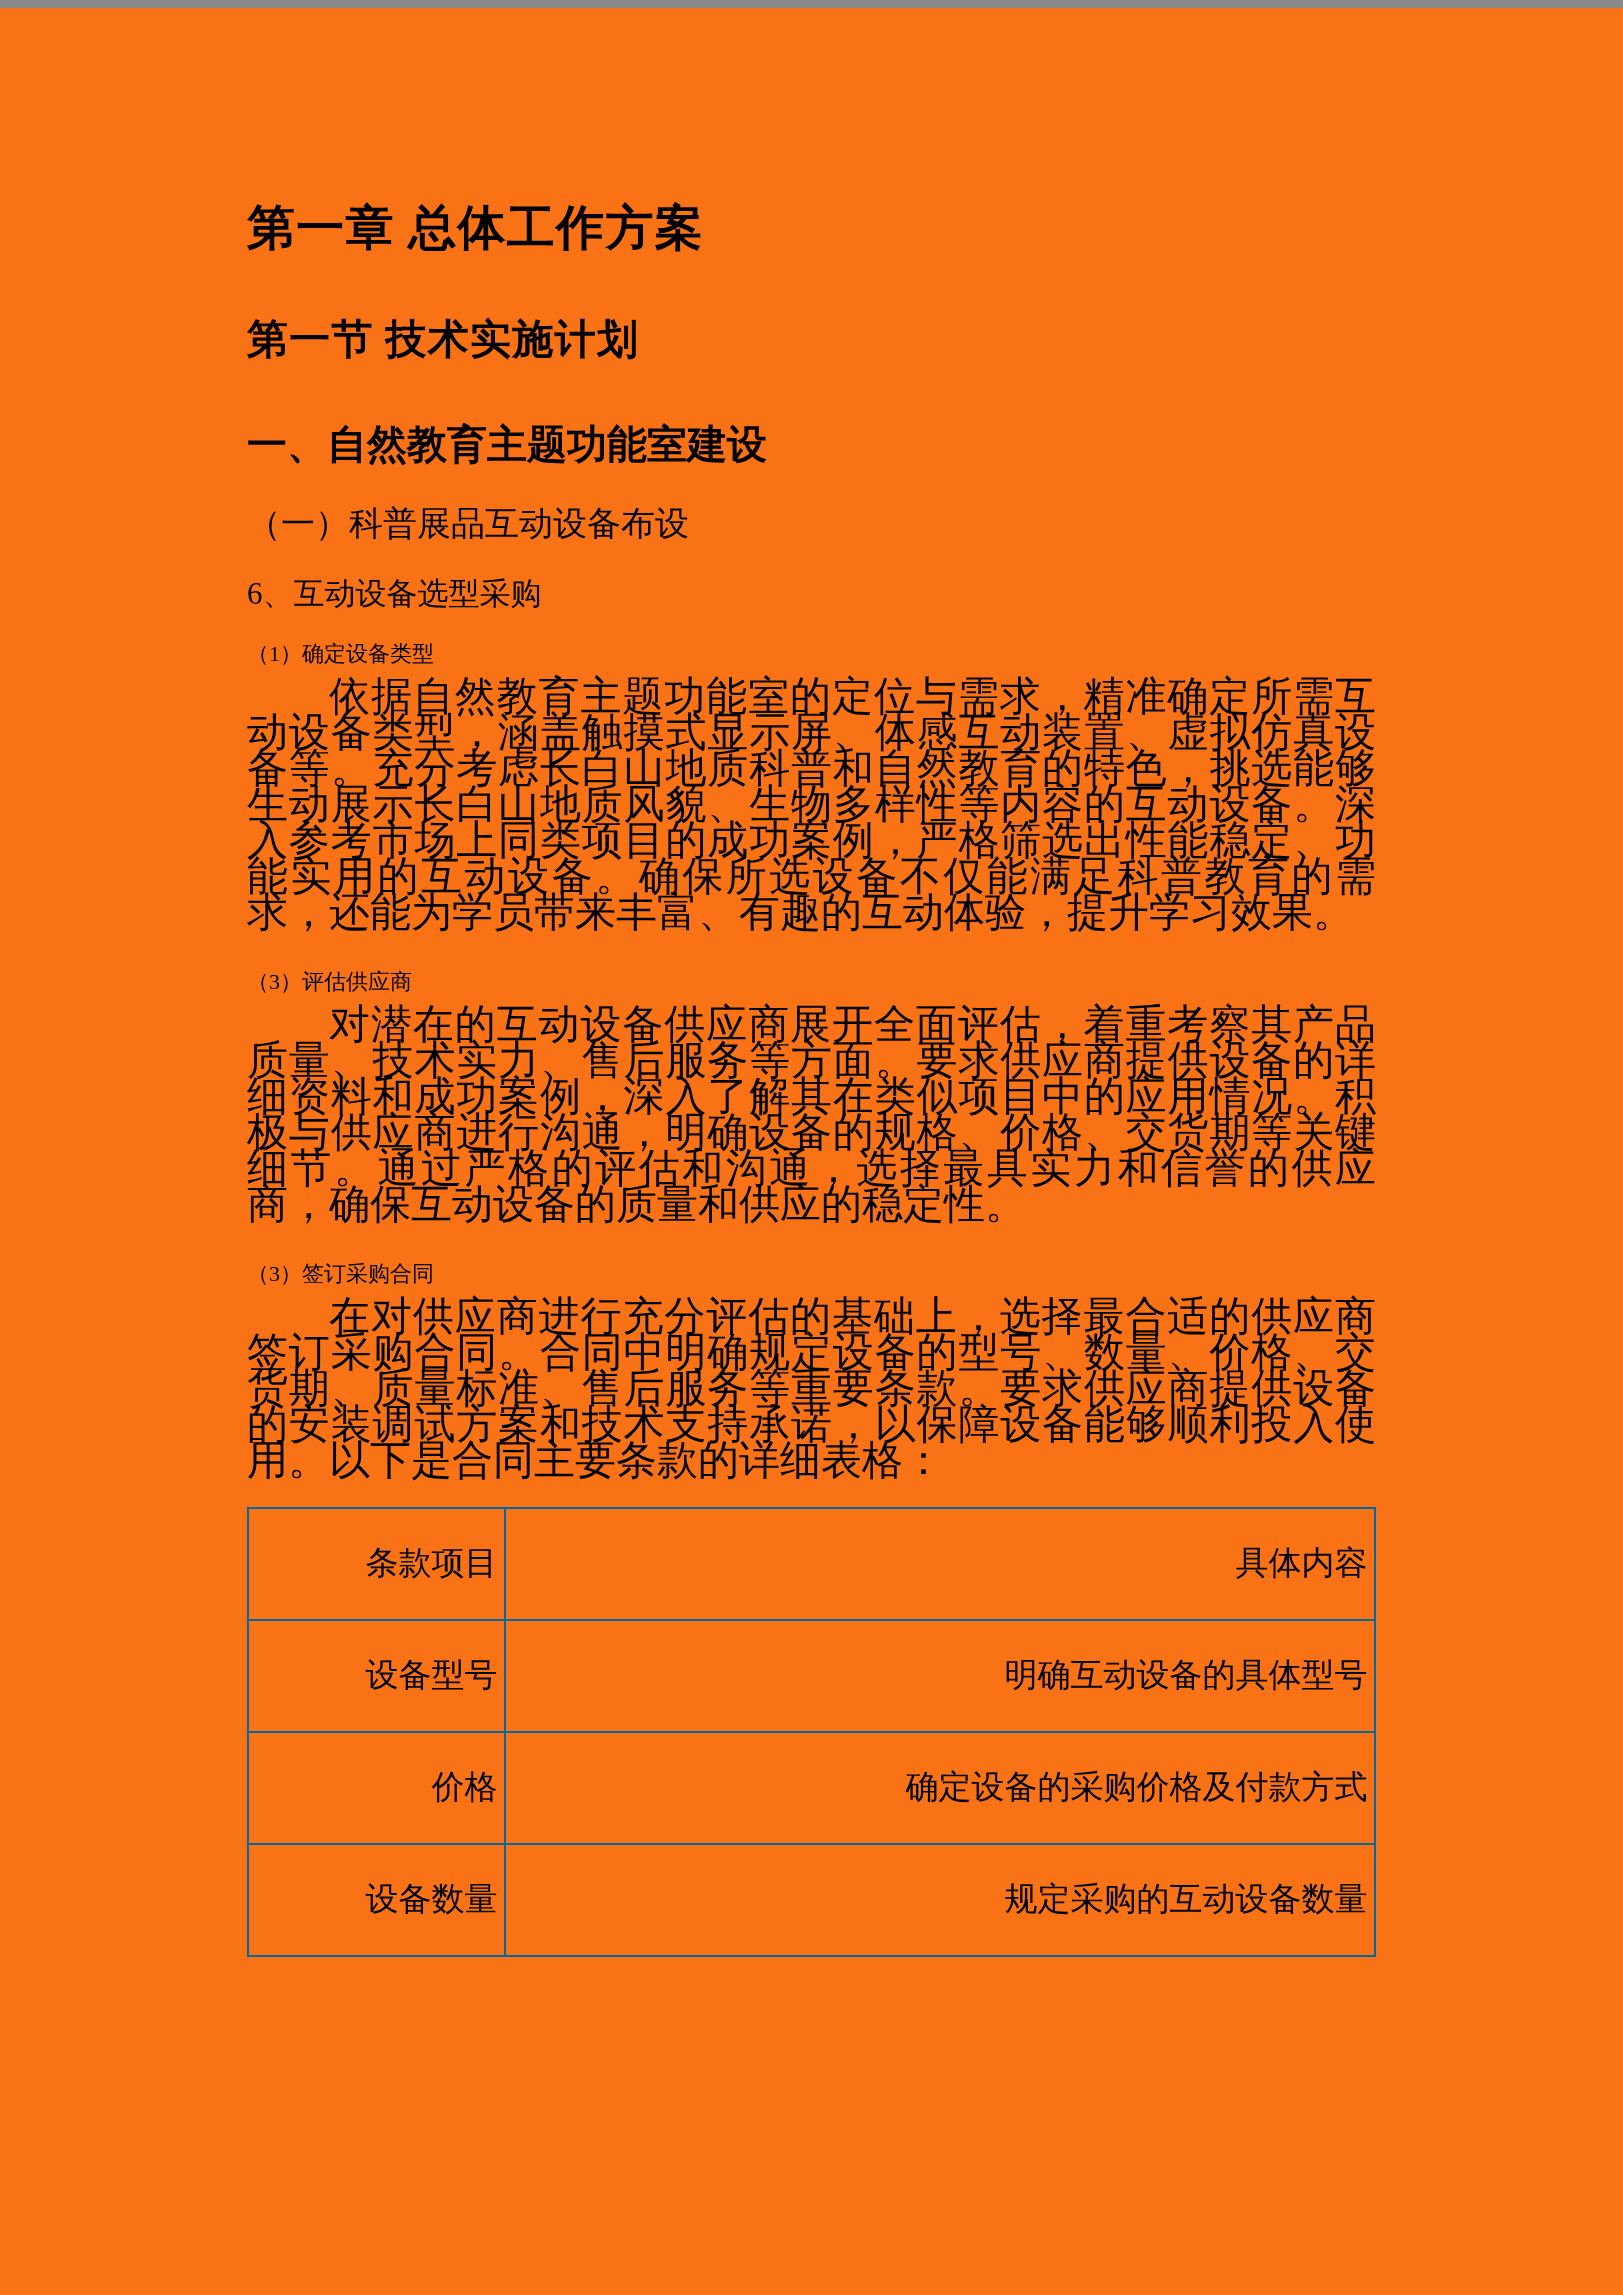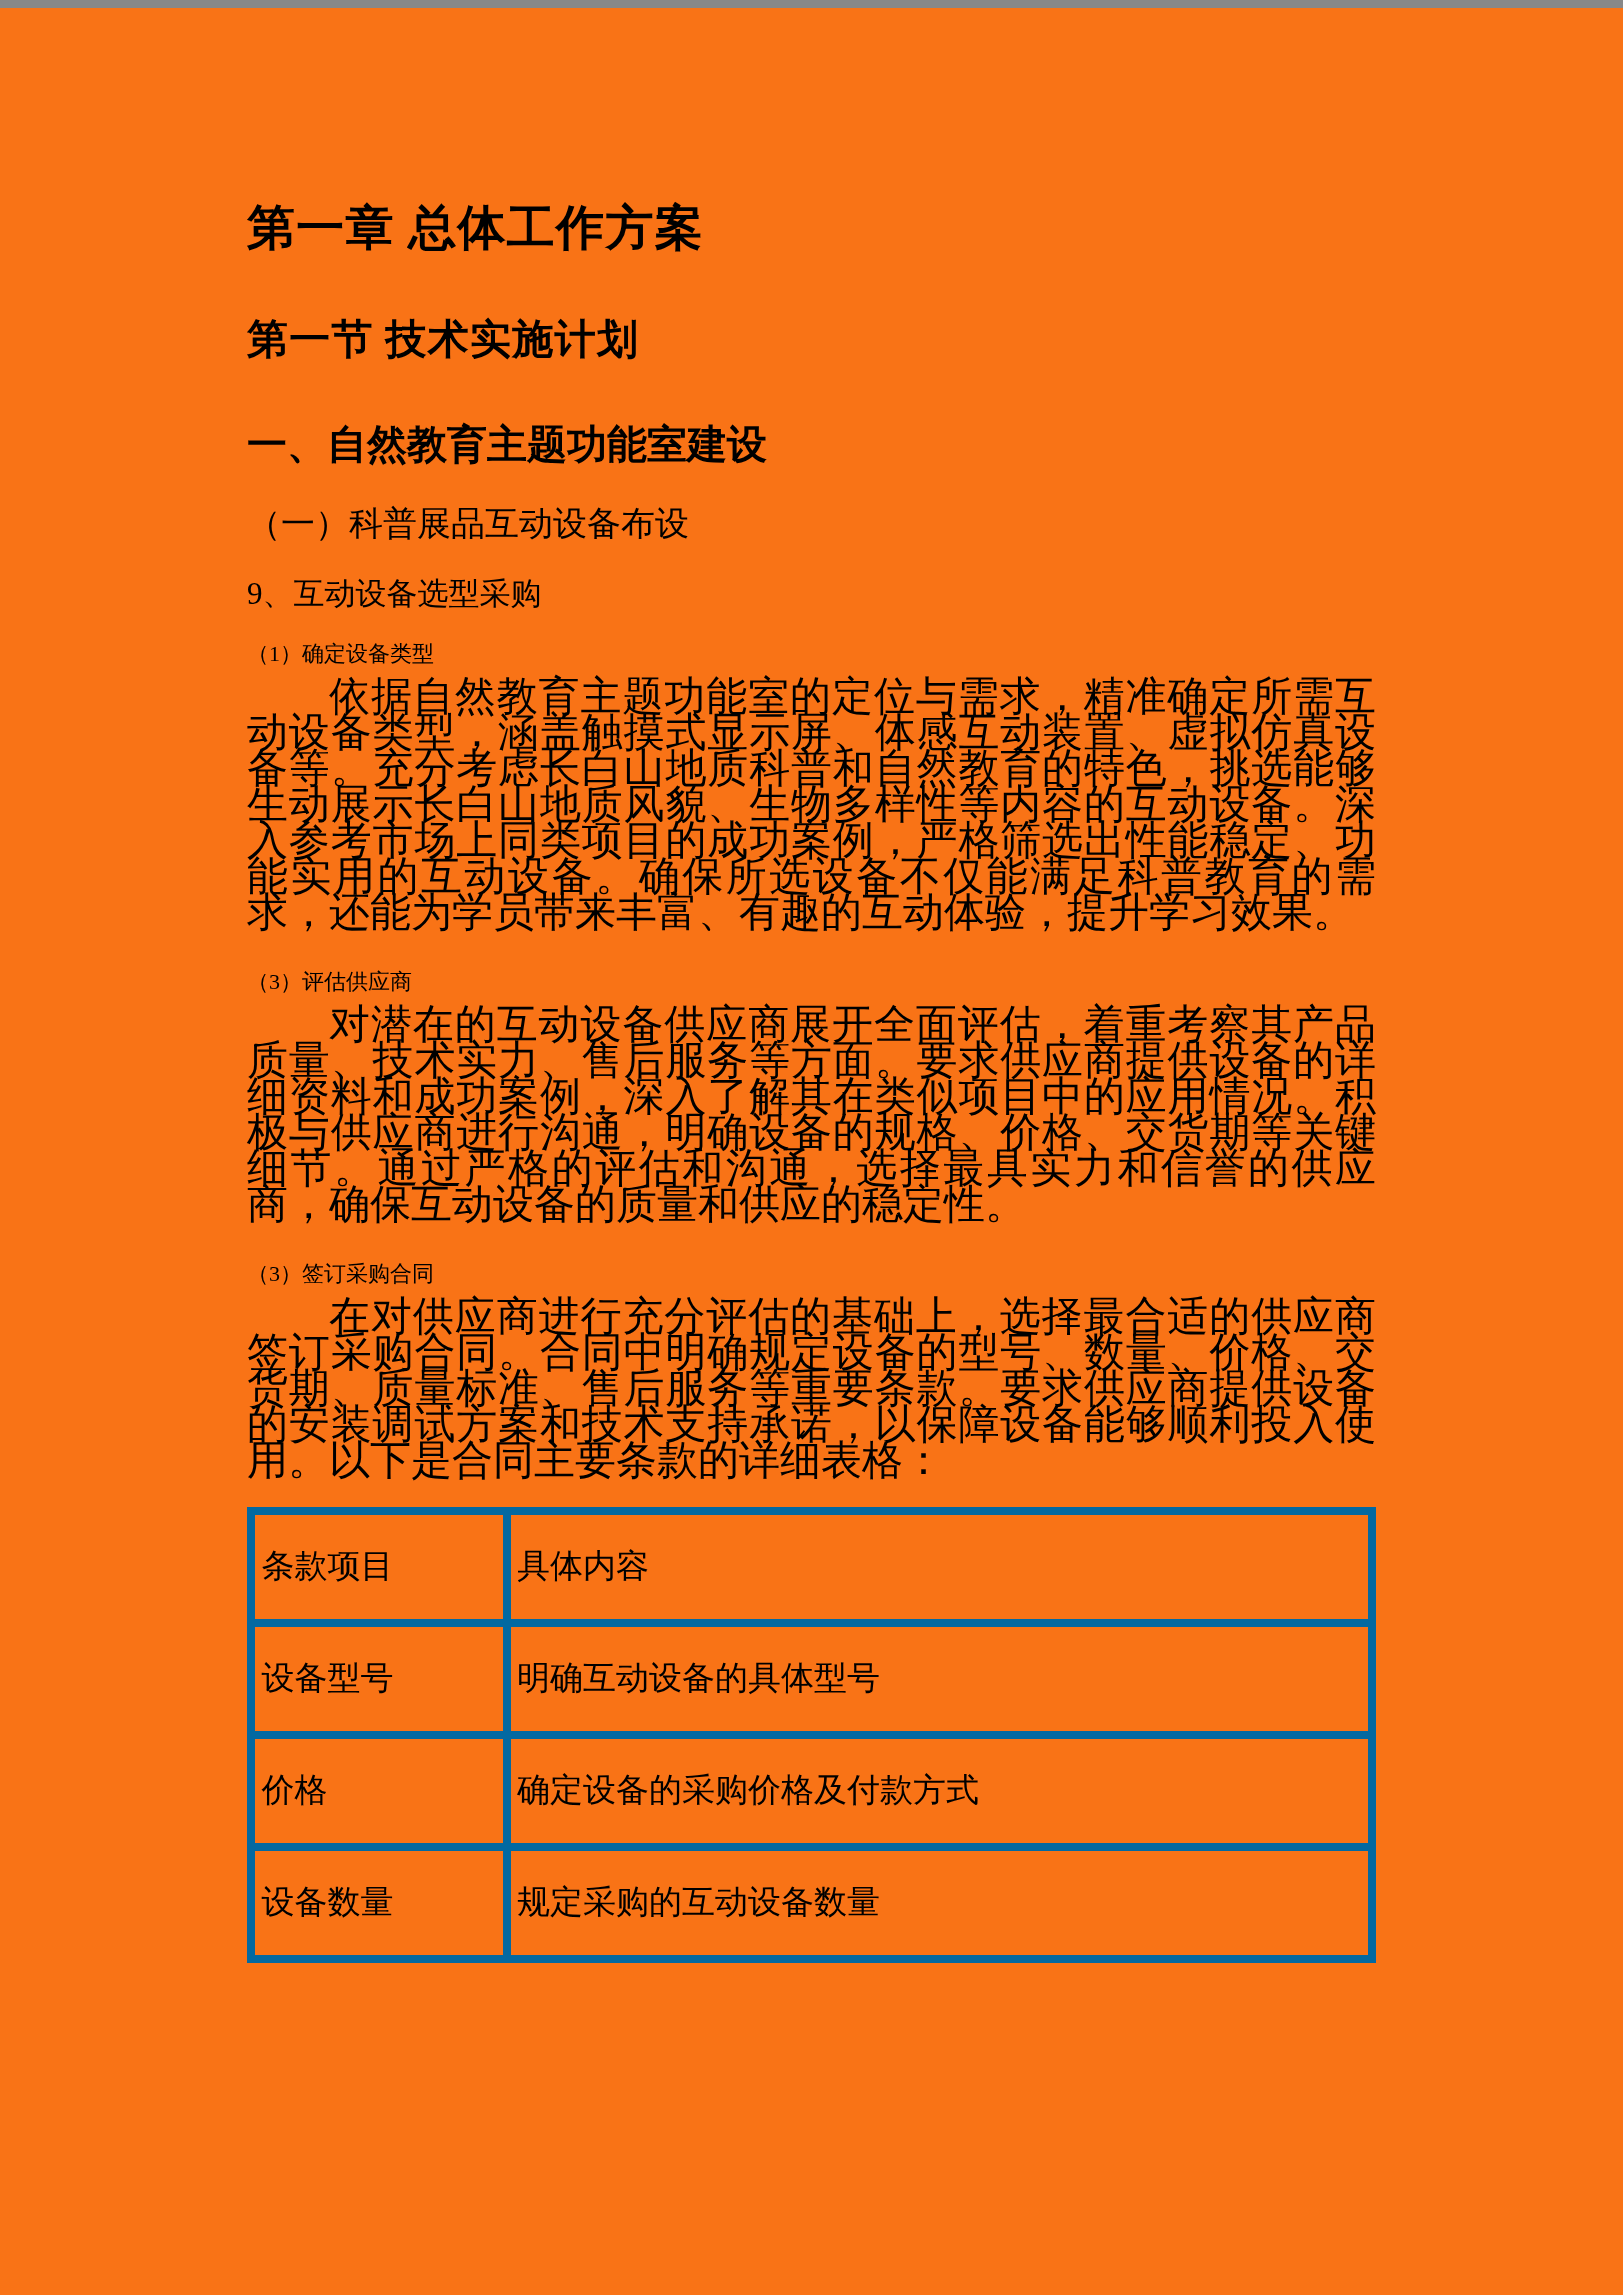--- a/index.html
+++ b/index.html
@@ -61,43 +61,43 @@
     margin-bottom: 5.2px;
     font-family: Liberation Serif, serif;
   }
   table.contract-table {
     width: 100%;
     border-collapse: collapse;
     margin-top: 29px;
     table-layout: fixed;
   }
   table.contract-table td {
-    border: 8px solid #0369a1;
+    border: 2px solid #0369a1;
     height: 112px;
     font-size: 33px;
-    text-align: left;
+    text-align: right;
     vertical-align: middle;
     padding: 0 6.5px;
   }
   table.contract-table td.col-item { width: 22.8%; }
 </style>
 </head>
 <body>
 
 <div class="page">
 
   <div class="chapter-title">第一章 总体工作方案</div>
 
   <div class="section-title">第一节 技术实施计划</div>
 
   <div class="h-level1">一、自然教育主题功能室建设</div>
 
   <div class="h-level2">（一）科普展品互动设备布设</div>
 
-  <div class="h-level3">9、互动设备选型采购</div>
+  <div class="h-level3">6、互动设备选型采购</div>
 
   <div class="h-level4">（1）确定设备类型</div>
   <p class="para">依据自然教育主题功能室的定位与需求，精准确定所需互动设备类型，涵盖触摸式显示屏、体感互动装置、虚拟仿真设备等。充分考虑长白山地质科普和自然教育的特色，挑选能够生动展示长白山地质风貌、生物多样性等内容的互动设备。深入参考市场上同类项目的成功案例，严格筛选出性能稳定、功能实用的互动设备。确保所选设备不仅能满足科普教育的需求，还能为学员带来丰富、有趣的互动体验，提升学习效果。</p>
 
   <div class="h-level4 spaced">（3）评估供应商</div>
   <p class="para">对潜在的互动设备供应商展开全面评估，着重考察其产品质量、技术实力、售后服务等方面。要求供应商提供设备的详细资料和成功案例，深入了解其在类似项目中的应用情况。积极与供应商进行沟通，明确设备的规格、价格、交货期等关键细节。通过严格的评估和沟通，选择最具实力和信誉的供应商，确保互动设备的质量和供应的稳定性。</p>
 
   <div class="h-level4 spaced">（3）签订采购合同</div>
   <p class="para">在对供应商进行充分评估的基础上，选择最合适的供应商签订采购合同。合同中明确规定设备的型号、数量、价格、交货期、质量标准、售后服务等重要条款。要求供应商提供设备的安装调试方案和技术支持承诺，以保障设备能够顺利投入使用。以下是合同主要条款的详细表格：</p>
 

